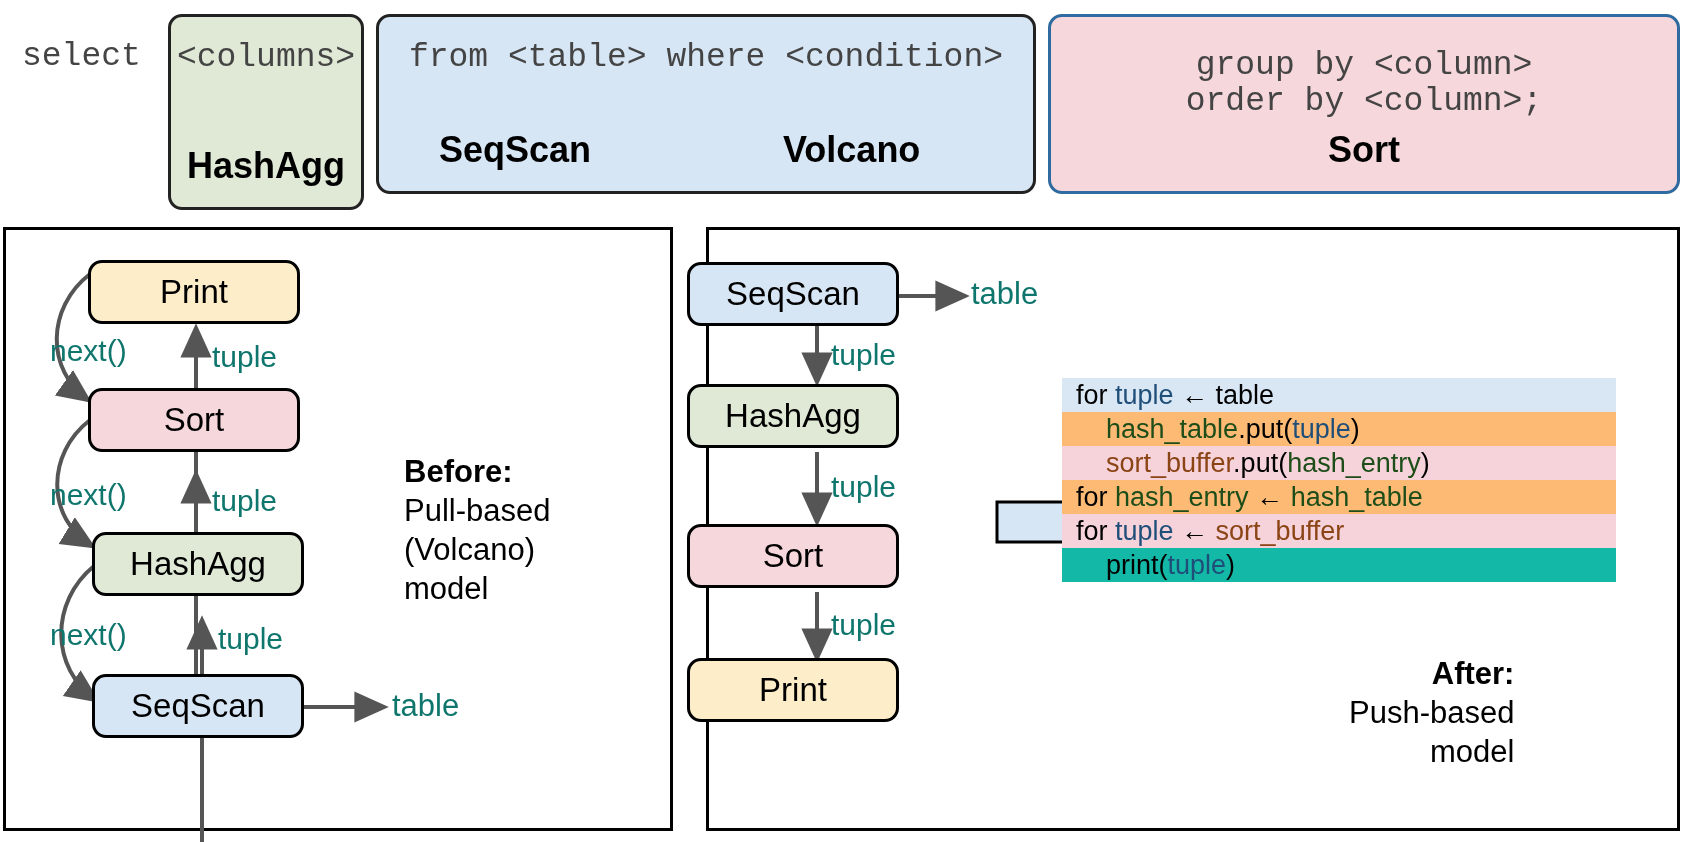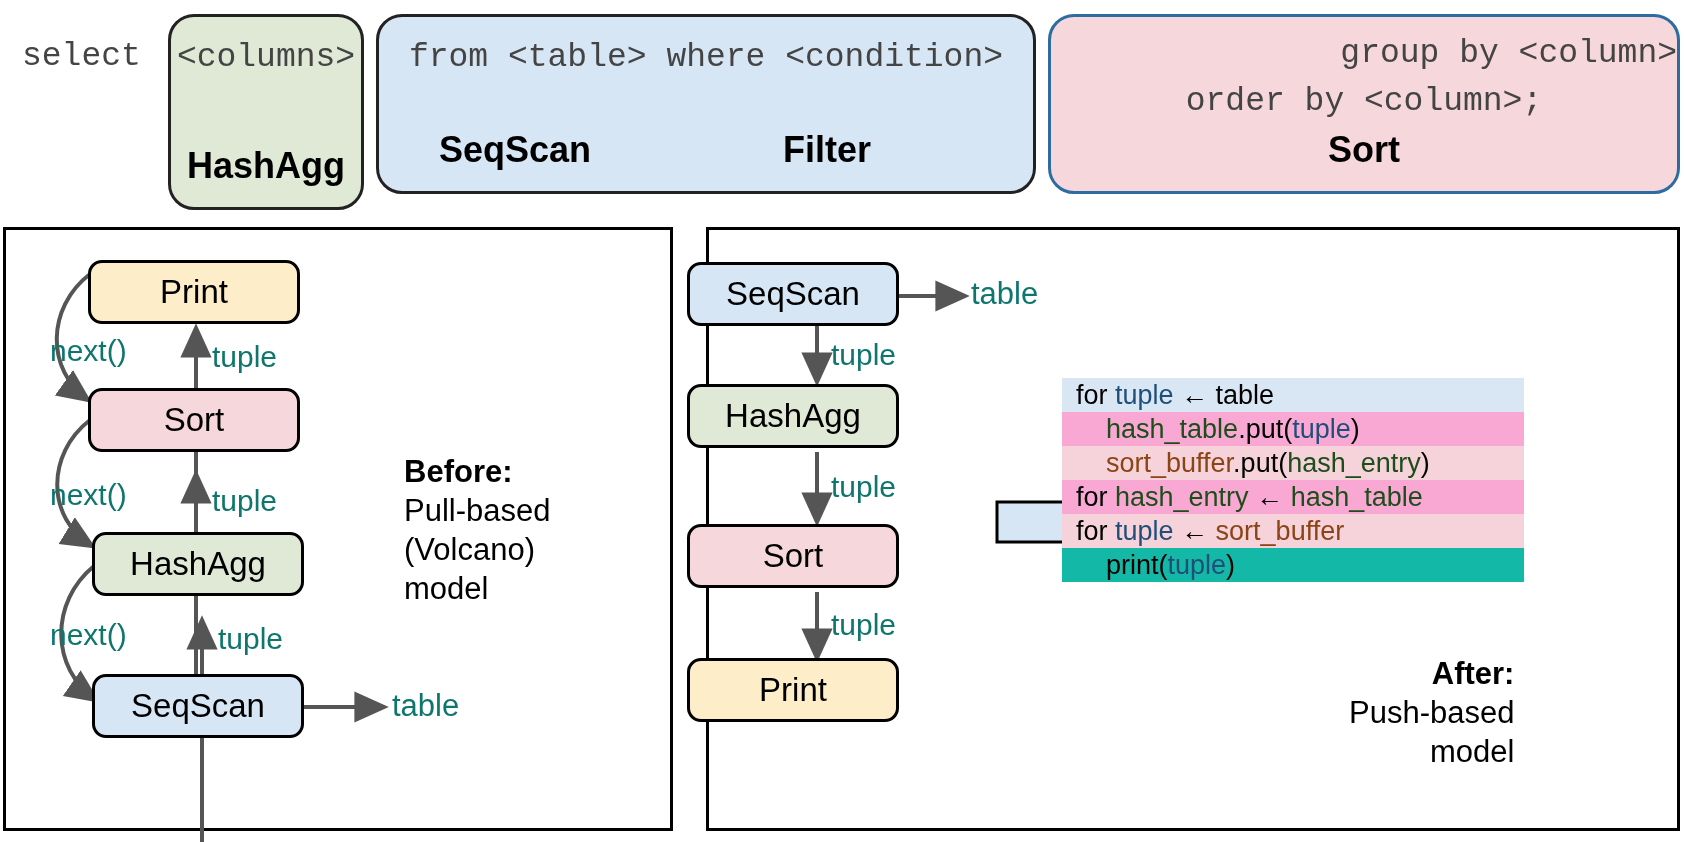--- a/index.html
+++ b/index.html
@@ -3,21 +3,21 @@
 <meta charset="utf-8">
 <style>
   html,body{margin:0;padding:0;background:#fff;}
   body{width:1684px;height:842px;position:relative;overflow:hidden;
        font-family:"Liberation Sans","DejaVu Sans",sans-serif;color:#000;}
 
   
   #sql-row{position:absolute;left:0;top:0;width:1684px;height:212px;}
   .sql-plain{position:absolute;font-family:"Liberation Mono","DejaVu Sans Mono",monospace;
              font-size:33px;color:#444;white-space:pre;letter-spacing:0px;}
-  .sqlbox{position:absolute;border-radius:26px;box-sizing:border-box;}
+  .sqlbox{position:absolute;border-radius:14px;box-sizing:border-box;}
   .sqlbox .sqltext{position:absolute;left:0;right:0;
              font-family:"Liberation Mono","DejaVu Sans Mono",monospace;
              font-size:33px;color:#444;white-space:pre;text-align:center;}
   .sqlbox .oplabel{position:absolute;font-weight:bold;font-size:36px;color:#000;
              font-family:"Liberation Sans","DejaVu Sans",sans-serif;white-space:pre;}
 
   #box-hashagg{left:168px;top:14px;width:196px;height:196px;
         background:#dfe9d6;border:3px solid #222;}
   #box-seqscan{left:376px;top:14px;width:660px;height:180px;
         background:#d7e6f5;border:3px solid #222;}
@@ -37,25 +37,25 @@
   .n-sort{background:#f6d7dc;}
   .n-hash{background:#dfe9d6;}
   .n-scan{background:#d7e6f5;}
 
   
   .edge-label{position:absolute;font-size:30px;color:#0f766e;white-space:nowrap;}
   .side-note{position:absolute;font-size:31px;line-height:39px;color:#000;}
   .side-note b{font-weight:bold;}
 
   
-  #code-block{position:absolute;left:1062px;top:378px;width:462px;height:238px;}
+  #code-block{position:absolute;left:1062px;top:378px;width:554px;height:238px;}
   .code-line{height:34px;line-height:34px;font-size:27px;white-space:pre;
              font-family:"Liberation Sans","DejaVu Sans",sans-serif;padding-left:14px;box-sizing:border-box;}
   .cl-scan{background:#d9e7f5;}
-  .cl-hash{background:#f9a8d4;}
+  .cl-hash{background:#fdba74;}
   .cl-sort{background:#f6d3da;}
   .cl-print{background:#14b8a6;}
   .t-tuple{color:#1f4e79;}
   .t-hash{color:#1d4d19;}
   .t-sortb{color:#8a4415;}
   .t-plain{color:#000;}
 
   svg{position:absolute;left:0;top:0;overflow:visible;}
 </style>
 </head>
@@ -66,25 +66,25 @@
   <div class="sql-plain" style="left:22px;top:38px;">select</div>
 
   <div class="sqlbox" id="box-hashagg">
     <div class="sqltext" style="top:22px;">&lt;columns&gt;</div>
     <div class="oplabel" style="left:0;right:0;top:128px;text-align:center;">HashAgg</div>
   </div>
 
   <div class="sqlbox" id="box-seqscan">
     <div class="sqltext" style="top:22px;">from &lt;table&gt; where &lt;condition&gt;</div>
     <div class="oplabel" style="left:60px;top:112px;">SeqScan</div>
-    <div class="oplabel" style="left:404px;top:112px;">Filter</div>
+    <div class="oplabel" style="left:404px;top:112px;">Volcano</div>
   </div>
 
   <div class="sqlbox" id="box-sort">
-    <div class="sqltext" style="top:18px;text-align:right;">group by &lt;column&gt;</div>
+    <div class="sqltext" style="top:30px;">group by &lt;column&gt;</div>
     <div class="sqltext" style="top:66px;text-align:center;">order by &lt;column&gt;;</div>
     <div class="oplabel" style="left:0;right:0;top:112px;text-align:center;">Sort</div>
   </div>
 </div>
 
 <div class="panel" id="panel-left">
 
   <svg width="670" height="604">
     <defs>
       <marker id="ah" markerWidth="9" markerHeight="9" refX="7.4" refY="4.5" orient="auto">

